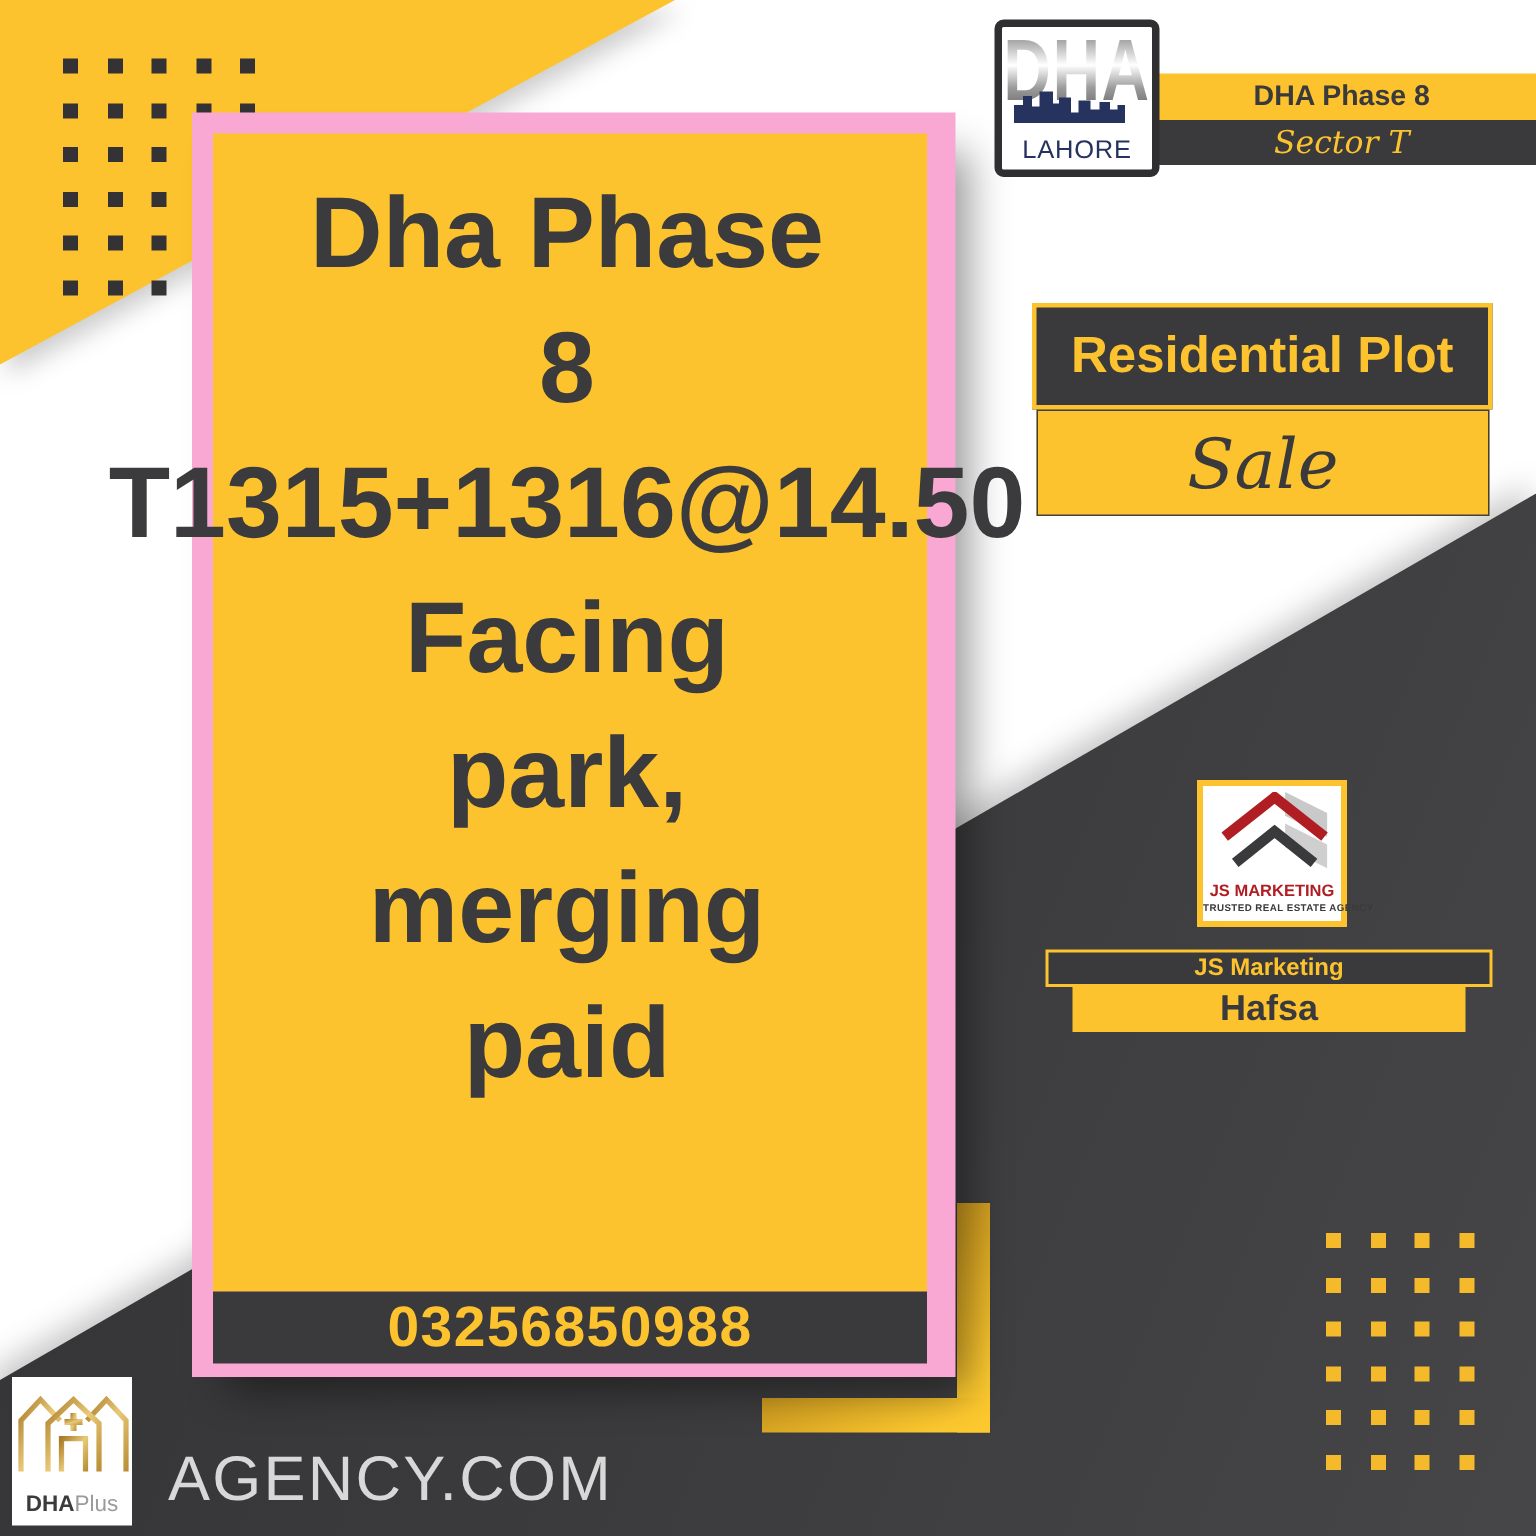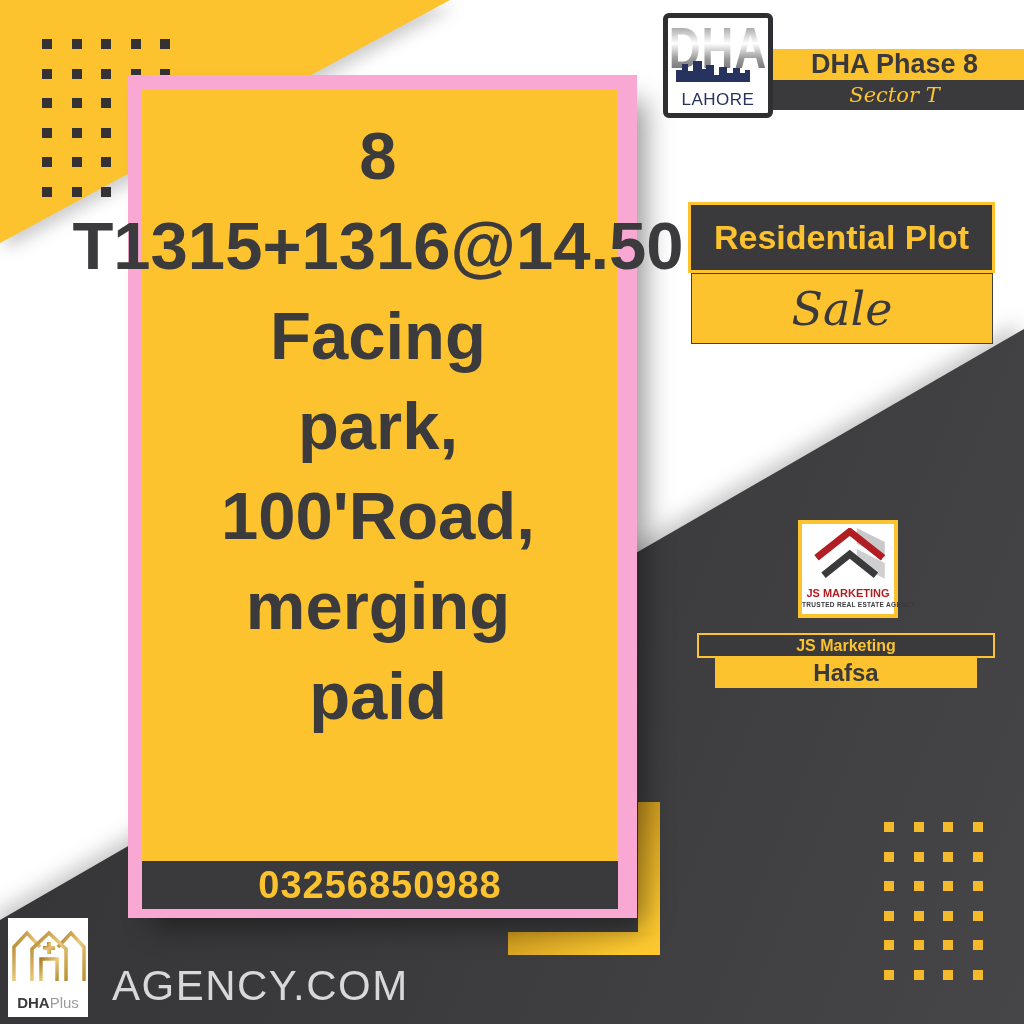--- a/index.html
+++ b/index.html
@@ -36,21 +36,21 @@
   .card-phone{position:absolute;left:14px;right:19px;bottom:9px;height:48px;background:#3A3A3C;
               display:flex;align-items:center;justify-content:center;
               color:#FCC32F;font-weight:bold;font-size:38px;letter-spacing:1px;}
   .headline{position:absolute;left:6px;top:111px;width:744px;z-index:5;text-align:center;
             font-weight:bold;font-size:67px;line-height:90px;color:#3B3B3D;}
   .headline div{white-space:nowrap;}
 
   
   .banner{position:absolute;display:flex;align-items:center;justify-content:center;z-index:4;}
   .phase-banner{left:765px;top:49px;width:259px;height:31px;background:#FCC32F;
-                color:#3A3A3C;font-weight:bold;font-size:27px;}
+                color:#3A3A3C;font-weight:bold;font-size:19px;}
   .sector-banner{left:765px;top:80px;width:259px;height:30px;background:#3A3A3C;
                  color:#FCC32F;font-family:"DejaVu Serif",serif;font-style:italic;font-size:21px;}
   .dha-logo{position:absolute;left:663px;top:13px;width:100px;height:95px;background:#fff;
             border:5px solid #2F2F31;border-radius:6px;z-index:5;overflow:hidden;}
   .dha-word{position:absolute;left:0;right:0;top:1px;text-align:center;font-weight:bold;font-size:44px;
             line-height:1;transform:scaleY(1.32);transform-origin:top;letter-spacing:1px;color:#9a9a9a;
             background:linear-gradient(180deg,#7c7c7c 0%,#ffffff 42%,#9c9c9c 68%,#5c5c5c 100%);
             -webkit-background-clip:text;background-clip:text;-webkit-text-fill-color:transparent;}
   .skyline{position:absolute;left:8px;top:40px;}
   .lahore{position:absolute;left:0;right:0;bottom:3px;text-align:center;color:#26335E;
@@ -154,25 +154,25 @@
     </div>
 
   <div class="bracket-v"></div>
   <div class="bracket-h"></div>
 
   <div class="card">
     <div class="card-yellow"></div>
     <div class="card-phone">03256850988</div>
   </div>
   <div class="headline">
+    <div>Dha Phase</div>
     <div>8</div>
     <div>T1315+1316@14.50</div>
     <div>Facing</div>
     <div>park,</div>
-    <div>100'Road,</div>
     <div>merging</div>
     <div>paid</div>
   </div>
 
   <div class="banner phase-banner">DHA Phase 8</div>
   <div class="banner sector-banner">Sector T</div>
   <div class="dha-logo">
     <div class="dha-word">DHA</div>
     <svg class="skyline" width="74" height="24" viewBox="0 0 74 24">
       <path fill="#26335E" d="M0 24 V12 h6 V6 h6 v7 h5 V3 h9 v8 h4 V7 h8 v10 h5 v-8 h8 v6 h6 v-5 h7 v5 h5 v-3 h5 V24 Z"></path>

